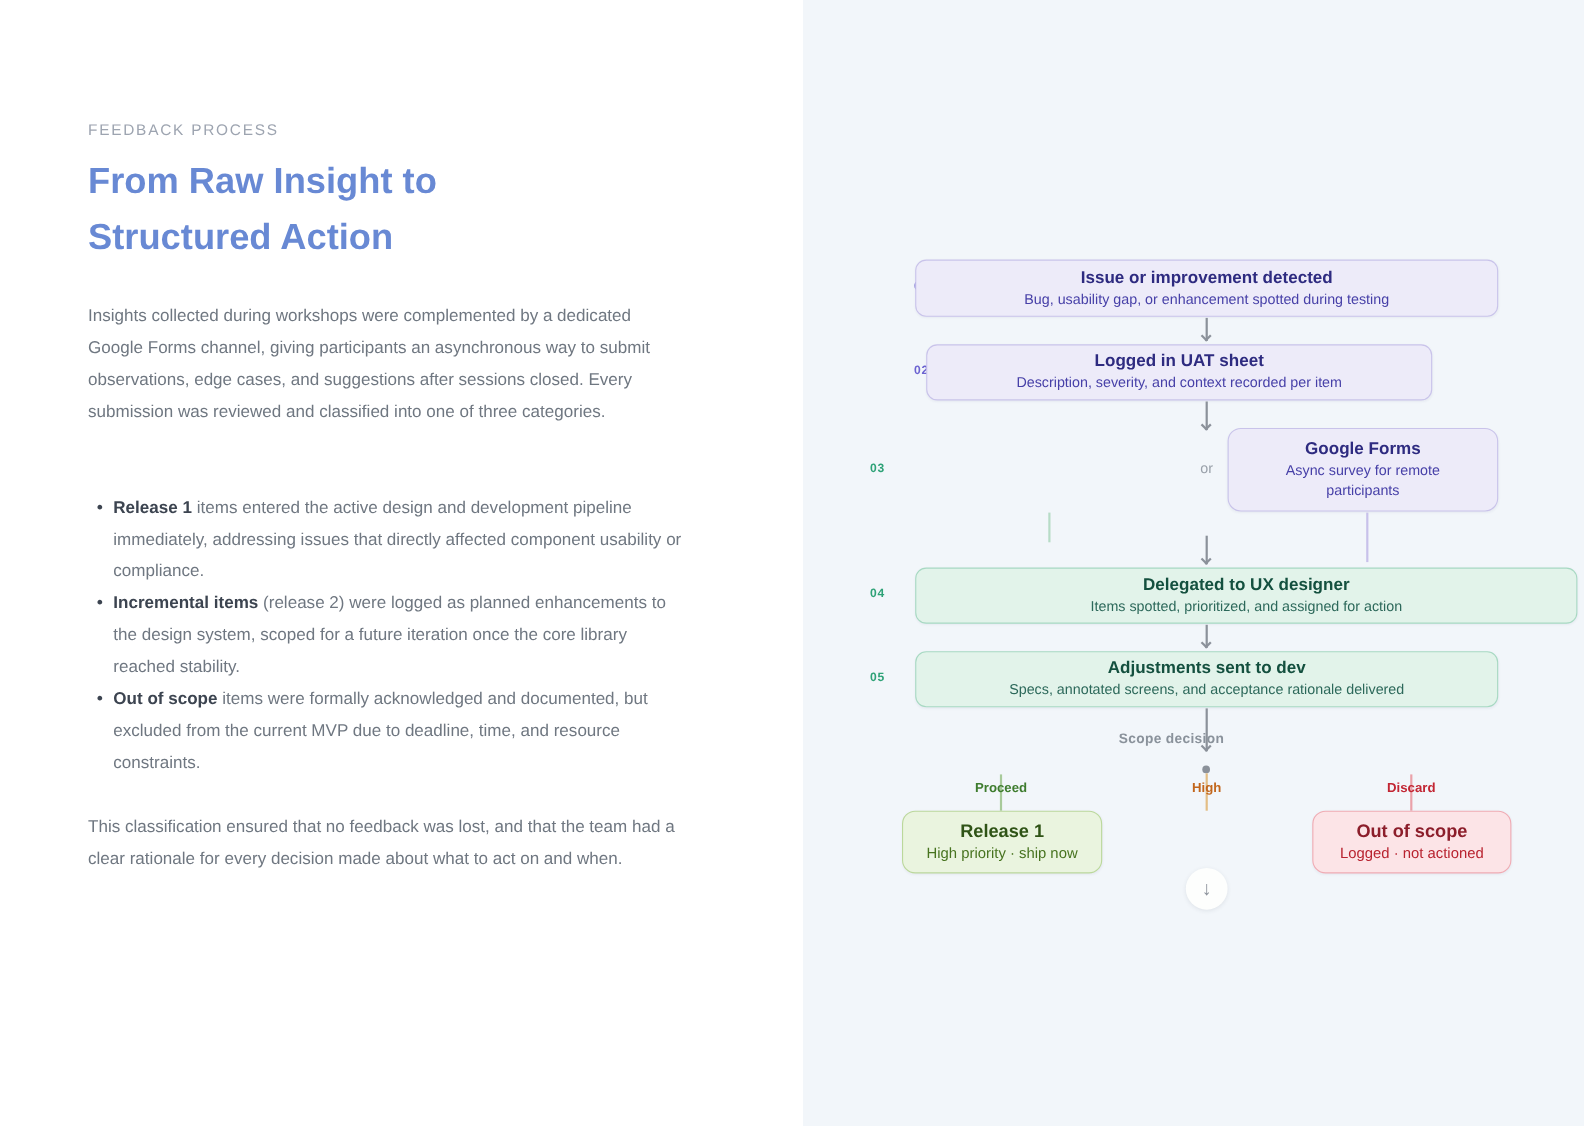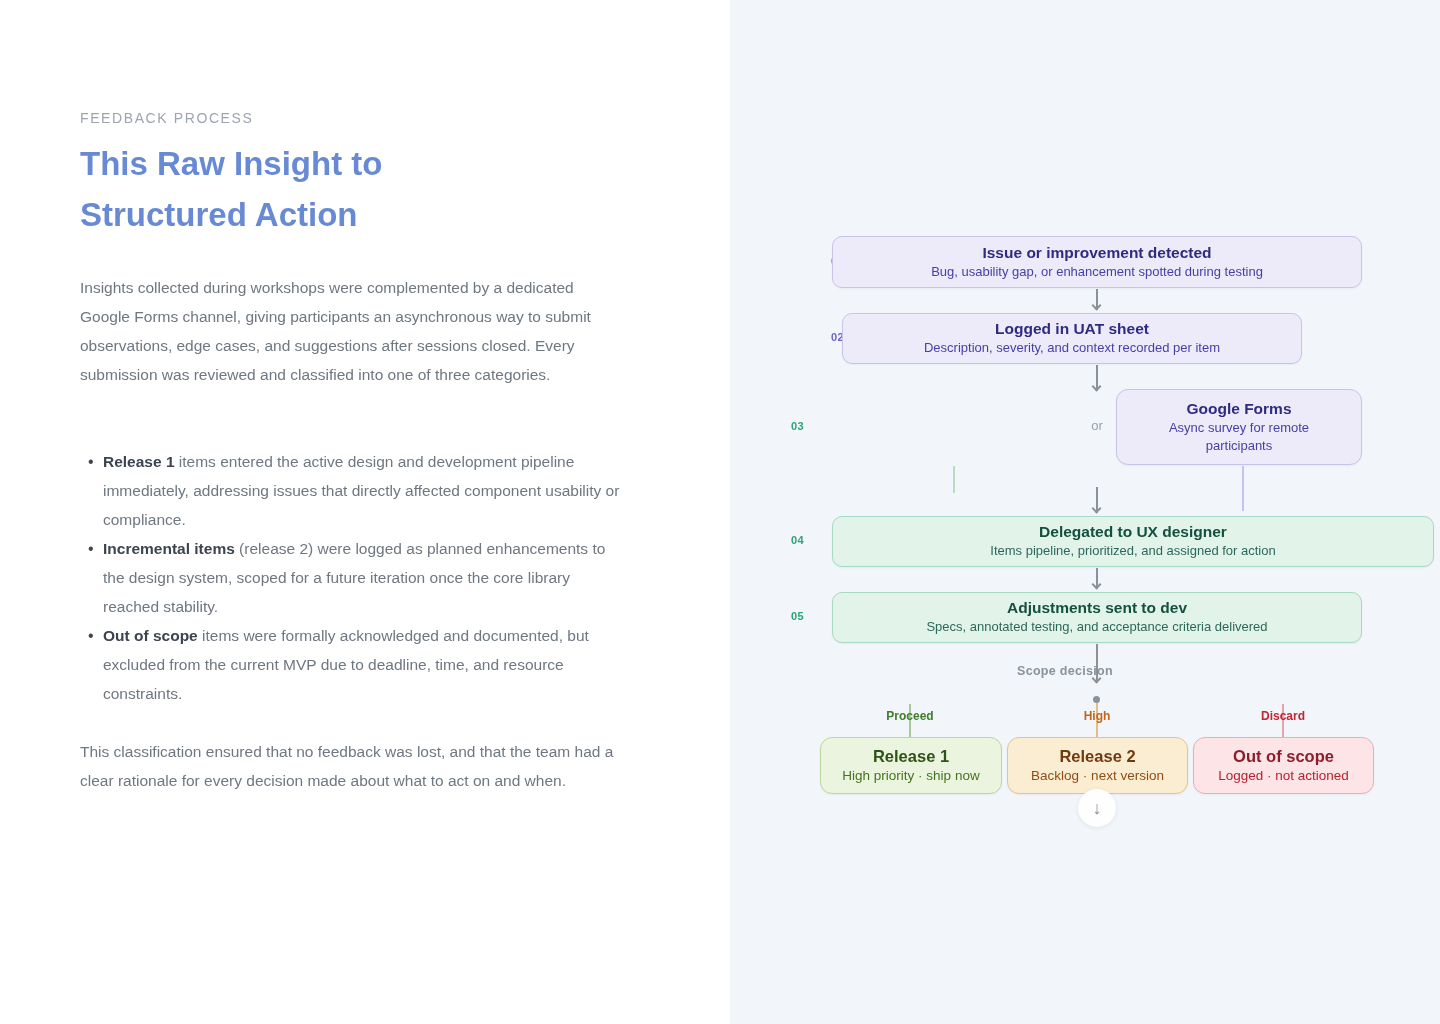--- a/index.html
+++ b/index.html
@@ -76,21 +76,21 @@
                  color:#8b919a; font-size:18px; cursor:pointer; }
 </style>
 </head>
 <body>
 
 <div class="canvas">
 
   <div class="text-panel">
     <div class="eyebrow">FEEDBACK PROCESS</div>
     <h1 class="page-title">
-      <span>This Raw Insight to</span><br>
+      <span>From Raw Insight to</span><br>
       <span>Structured Action</span>
     </h1>
     <p class="intro body-copy">Insights collected during workshops were complemented by a dedicated Google Forms channel, giving participants an asynchronous way to submit observations, edge cases, and suggestions after sessions closed. Every submission was reviewed and classified into one of three categories.</p>
     <ul class="bullets body-copy">
       <li><span class="lead">Release 1</span><span> items entered the active design and development pipeline immediately, addressing issues that directly affected component usability or compliance.</span></li>
       <li><span class="lead">Incremental items</span><span> (release 2) were logged as planned enhancements to the design system, scoped for a future iteration once the core library reached stability.</span></li>
       <li><span class="lead">Out of scope</span><span> items were formally acknowledged and documented, but excluded from the current MVP due to deadline, time, and resource constraints.</span></li>
     </ul>
     <p class="outro body-copy">This classification ensured that no feedback was lost, and that the team had a clear rationale for every decision made about what to act on and when.</p>
   </div>
@@ -132,55 +132,51 @@
   <div class="stub" style="left:953px; top:466px; height:27px; background:#b7dcc6;"></div>
   <div class="stub" style="left:1242px; top:466px; height:45px; background:#c8c1ea;"></div>
 
   <div>
     <div class="vline" style="left:1096px; top:487px; height:26px;"></div>
     <div class="ah" style="left:1093px; top:505px;"></div>
   </div>
 
   <div class="fbox v-green" style="left:832px; top:516px; width:602px; height:51px;">
     <div class="t">Delegated to UX designer</div>
-    <div class="s">Items pipeline, prioritized, and assigned for action</div>
+    <div class="s">Items spotted, prioritized, and assigned for action</div>
   </div>
 
   <div>
     <div class="vline" style="left:1096px; top:568px; height:21px;"></div>
     <div class="ah" style="left:1093px; top:581px;"></div>
   </div>
 
   <div class="fbox v-green" style="left:832px; top:592px; width:530px; height:51px;">
     <div class="t">Adjustments sent to dev</div>
-    <div class="s">Specs, annotated testing, and acceptance criteria delivered</div>
+    <div class="s">Specs, annotated screens, and acceptance rationale delivered</div>
   </div>
 
   <div>
     <div class="vline" style="left:1096px; top:644px; height:39px;"></div>
     <div class="ah" style="left:1093px; top:675px;"></div>
   </div>
   <div class="scope-label">Scope decision</div>
   <div class="dot"></div>
 
   <div class="stub" style="left:909px; top:704px; height:33px; background:#a8ca9a;"></div>
   <div class="stub" style="left:1096px; top:703px; height:34px; background:#e3be85;"></div>
   <div class="stub" style="left:1282px; top:704px; height:33px; background:#eaa2aa;"></div>
   <div class="branch-label bl-proceed">Proceed</div>
   <div class="branch-label bl-defer">High</div>
   <div class="branch-label bl-discard">Discard</div>
 
   <div class="fbox dbox v-lime" style="left:820px; top:737px; width:182px; height:57px;">
     <div class="t">Release 1</div>
     <div class="s">High priority · ship now</div>
   </div>
-  <div class="fbox dbox v-amber" style="left:1007px; top:737px; width:181px; height:57px;">
-    <div class="t">Release 2</div>
-    <div class="s">Backlog · next version</div>
-  </div>
   <div class="fbox dbox v-red" style="left:1193px; top:737px; width:181px; height:57px;">
     <div class="t">Out of scope</div>
     <div class="s">Logged · not actioned</div>
   </div>
 
   <div class="more-circle">
     <span>↓</span>
   </div>
 
 </div>

